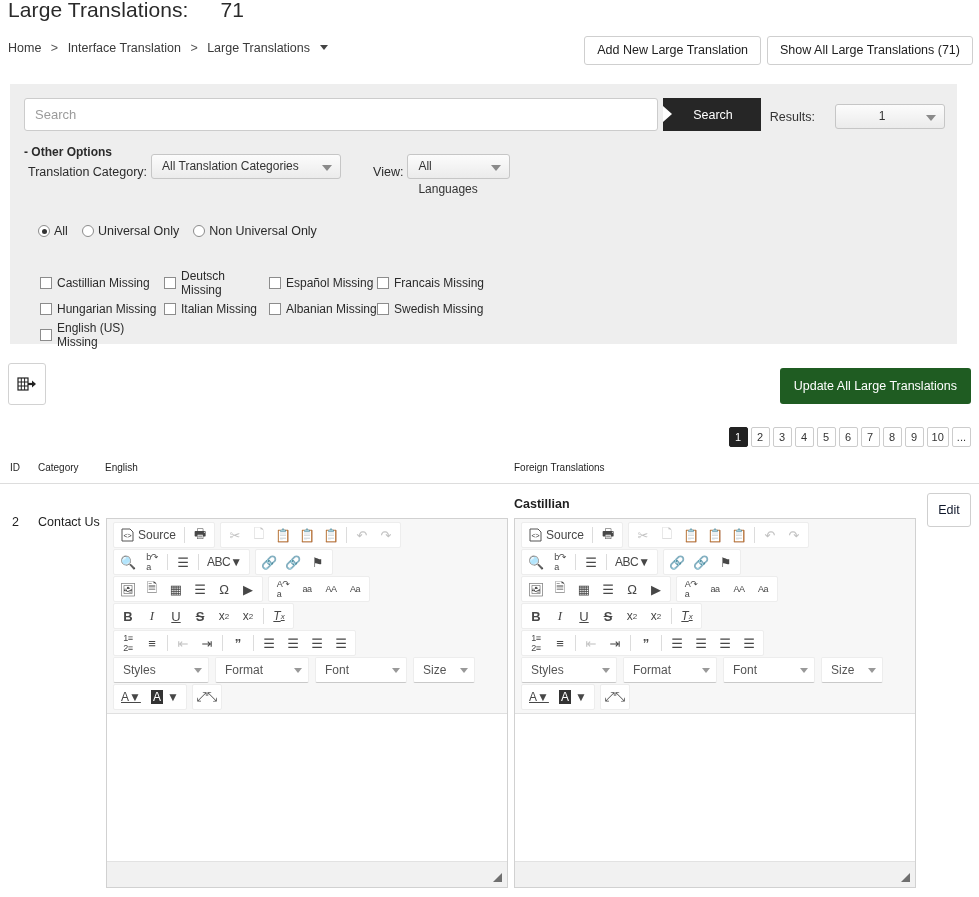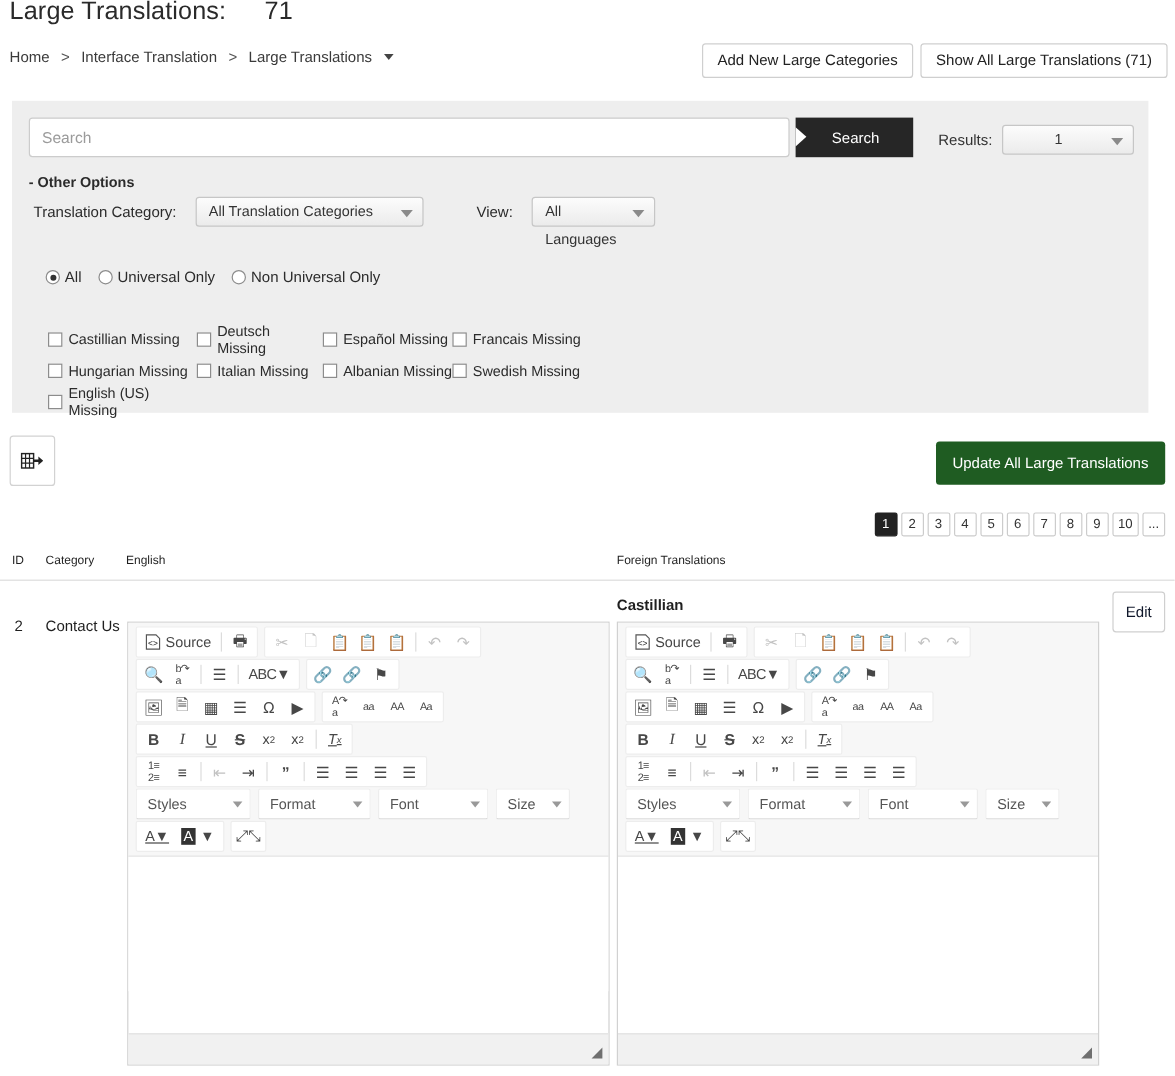--- a/index.html
+++ b/index.html
@@ -72,21 +72,21 @@
   }
   .search-btn .notch {
     position: absolute; left: 0; top: 8px;
     width: 0; height: 0;
     border-top: 8px solid transparent;
     border-bottom: 8px solid transparent;
     border-left: 9px solid #ffffff;
   }
   .results-wrap {
     position: absolute; right: 12px; top: 20px;
-    display: flex; align-items: center; gap: 8px;
+    display: flex; align-items: center; gap: 20px;
     font-size: 12.5px; color: #333;
   }
   .select-box {
     position: relative; display: inline-block;
     border: 1px solid #c6c6c6; border-radius: 3px;
     background: linear-gradient(#fcfcfc, #ebebeb);
     height: 25px; line-height: 23px;
     font-size: 12px; color: #333; padding: 0 26px 0 10px;
     text-align: center; cursor: pointer;
   }
@@ -100,22 +100,22 @@
   .sel-results { width: 110px; }
   .sel-cat { width: 190px; text-align: left; padding-left: 10px; }
   .sel-view { width: 103px; text-align: left; padding-left: 10px; }
 
   .other-options {
     position: absolute; left: 14px; top: 61px;
     font-size: 12px; color: #2b2b2b; font-weight: 700;
     cursor: pointer;
   }
   .cat-row {
-    position: absolute; left: 18px; top: 80px;
-    display: flex; align-items: center; gap: 16px;
+    position: absolute; left: 18px; top: 70px;
+    display: flex; align-items: flex-end; gap: 4px;
     font-size: 12.5px; color: #2b2b2b;
   }
   .cat-row .lbl2 { margin-left: 28px; }
 
   .radio-row {
     position: absolute; left: 28px; top: 140px;
     display: flex; align-items: flex-start; gap: 4px;
     font-size: 12.5px; color: #2b2b2b;
   }
   .radio-row .opt { display: flex; align-items: center; gap: 4px; margin-right: 10px; }
@@ -267,21 +267,21 @@
   <div class="breadcrumb">
     <a href="#">Home</a>
     <span class="sep">&gt;</span>
     <a href="#">Interface Translation</a>
     <span class="sep">&gt;</span>
     <a href="#">Large Translations</a>
     <span class="caret-down"></span>
   </div>
 
   <div class="header-actions">
-    <button class="btn-outline">Add New Large Categories</button>
+    <button class="btn-outline">Add New Large Translation</button>
     <button class="btn-outline">Show All Large Translations (71)</button>
   </div>
 
   <div class="filter-panel">
 
     <div class="search-row">
       <input class="search-input" type="text" placeholder="Search" style="">
       <button class="search-btn">
         <span class="notch"></span>
         <span>Search</span>

